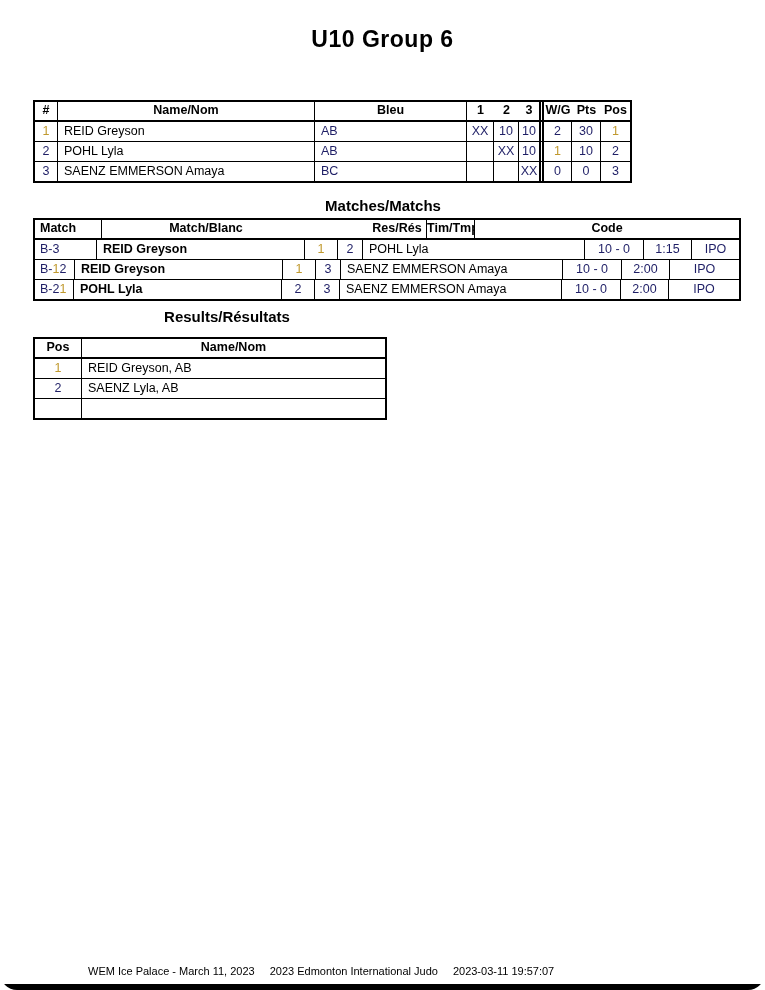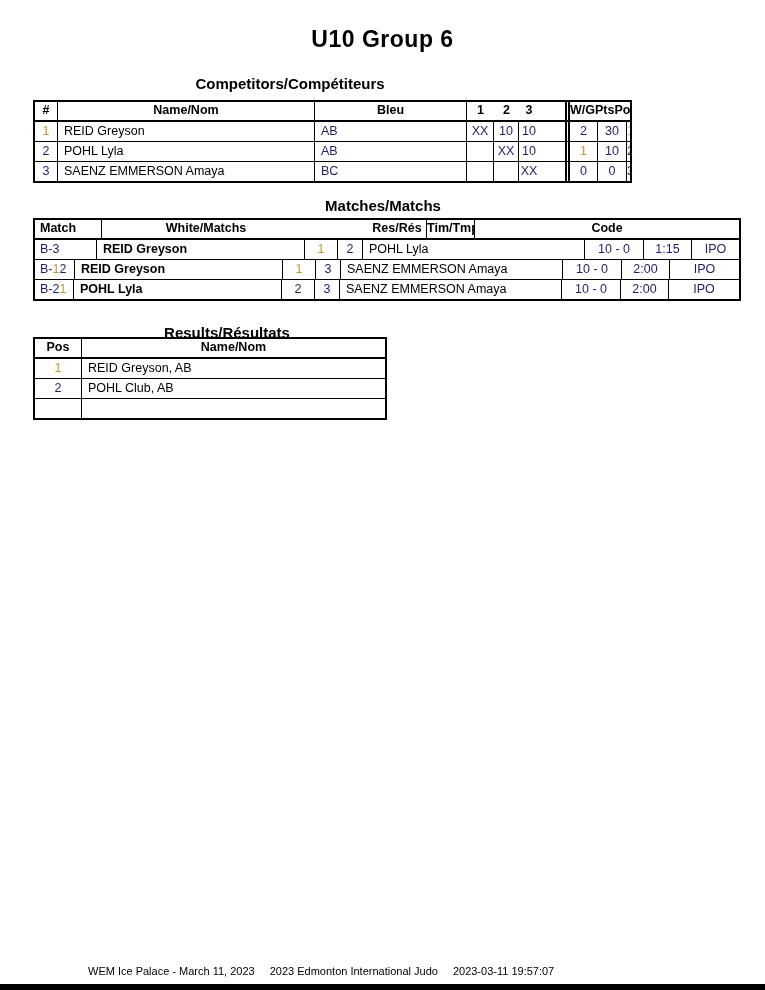--- a/index.html
+++ b/index.html
@@ -1,34 +1,34 @@
 <!DOCTYPE html>
 <html><head>
 <meta charset="utf-8">
 <style>
   html,body{margin:0;padding:0;background:#ffffff;}
   .page{
     position:relative;width:765px;height:990px;background:#ffffff;
-    font-family:"Liberation Sans","DejaVu Sans",sans-serif;color:#000;overflow:hidden;
+    font-family:"Liberation Sans","DejaVu Sans",sans-serif;color:#000;overflow:hidden;border-radius:17px;
   }
   .title{
     position:absolute;left:0;right:0;top:26px;text-align:center;
     font-size:23px;font-weight:bold;letter-spacing:0.5px;
   }
   .sec-h{
     position:absolute;transform:translateX(-50%);
     font-size:15px;font-weight:bold;white-space:nowrap;
   }
   .tbl{position:absolute;border:2px solid #000;background:#fff;}
   .thead{display:flex;height:18px;line-height:17px;border-bottom:2px solid #000;font-weight:bold;font-size:12.5px;}
   .trow{display:flex;height:19px;line-height:18px;border-bottom:1px solid #000;font-size:12.5px;}
   .trow:last-child{border-bottom:none;}
   .cell{box-sizing:border-box;border-right:1px solid #000;overflow:hidden;white-space:nowrap;}
   .noR{border-right:none;}
-  .dblL{border-left:5px double #000;margin-left:26px;}
+  .dblL{border-left:5px double #000;}
   .tc{text-align:center;}
   .tl{padding-left:6px;text-align:left;}
   .tl5{padding-left:5px;text-align:left;}
   .grp{display:flex;}
   .gsp{display:inline-block;text-align:center;box-sizing:border-box;}
   .inner-center{display:inline-block;text-align:center;}
   .c-navy{color:#1f1f66;}
   .c-gold{color:#c0992e;}
   .c-black{color:#000000;}
   .b{font-weight:bold;}
@@ -38,21 +38,20 @@
   }
   .bottom-bar{position:absolute;left:0;top:984px;width:765px;height:6px;background:#000;}
 </style>
 </head>
 <body>
 
 <div class="page">
 
   <div class="title">U10 Group 6</div>
 
-  <div class="sec-h" style="left:290px;top:75px;">Competitors/Compétiteurs</div>
 
   <div class="tbl" style="left:33px;top:100px;width:595px;">
     <div class="thead">
       <div class="cell tc" style="width:23px;">#</div>
       <div class="cell tc" style="width:257px;">Name/Nom</div>
       <div class="cell tc" style="width:152px;">Bleu</div>
       <div class="cell noR grp" style="width:72px;">
         <span class="gsp" style="width:27px;">1</span>
         <span class="gsp" style="width:25px;">2</span>
         <span class="gsp" style="width:20px;">3</span>
@@ -99,21 +98,21 @@
       <div class="cell tc c-navy" style="width:29px;">0</div>
       <div class="cell tc noR c-navy" style="flex:1;">3</div>
     </div>
   </div>
 
   <div class="sec-h" style="left:383px;top:197px;">Matches/Matchs</div>
 
   <div class="tbl" style="left:33px;top:218px;width:704px;">
     <div class="thead">
       <div class="cell tl5" style="width:67px;">Match</div>
-      <div class="cell noR" style="width:266px;"><span class="inner-center" style="width:208px;">White/Matchs</span></div>
+      <div class="cell noR" style="width:266px;"><span class="inner-center" style="width:208px;">Match/Blanc</span></div>
       <div class="cell tc" style="width:59px;">Res/Rés</div>
       <div class="cell tc" style="width:48px;">Tim/Tmp</div>
       <div class="cell tc noR" style="flex:1;">Code</div>
     </div>
 
     <div class="trow">
       <div class="cell tl5" style="width:62px;"><span class="c-navy">B-3</span></div>
       <div class="cell tl c-black b" style="width:208px;">REID Greyson</div>
       <div class="cell tc c-gold" style="width:33px;">1</div>
       <div class="cell tc c-navy" style="width:25px;">2</div>
@@ -139,34 +138,34 @@
       <div class="cell tl c-black b" style="width:208px;">POHL Lyla</div>
       <div class="cell tc c-navy" style="width:33px;">2</div>
       <div class="cell tc c-navy" style="width:25px;">3</div>
       <div class="cell tl c-black" style="width:222px;">SAENZ EMMERSON Amaya</div>
       <div class="cell tc c-navy" style="width:59px;">10 - 0</div>
       <div class="cell tc c-navy" style="width:48px;">2:00</div>
       <div class="cell tc noR c-navy" style="flex:1;">IPO</div>
     </div>
   </div>
 
-  <div class="sec-h" style="left:227px;top:324px;">Results/Résultats</div>
+  <div class="sec-h" style="left:227px;top:308px;">Results/Résultats</div>
 
   <div class="tbl" style="left:33px;top:337px;width:350px;">
     <div class="thead">
       <div class="cell tc" style="width:47px;">Pos</div>
       <div class="cell tc noR" style="flex:1;">Name/Nom</div>
     </div>
     <div class="trow">
       <div class="cell tc c-gold" style="width:47px;">1</div>
       <div class="cell tl noR c-black" style="flex:1;">REID Greyson, AB</div>
     </div>
     <div class="trow">
       <div class="cell tc c-navy" style="width:47px;">2</div>
-      <div class="cell tl noR c-black" style="flex:1;">POHL Club, AB</div>
+      <div class="cell tl noR c-black" style="flex:1;">SAENZ Lyla, AB</div>
     </div>
     <div class="trow">
       <div class="cell tc c-navy" style="width:47px;"></div>
       <div class="cell tl noR c-black" style="flex:1;"></div>
     </div>
   </div>
 
   <div class="footer">
     <span>WEM Ice Palace - March 11, 2023</span>
     <span>2023 Edmonton International Judo</span>

